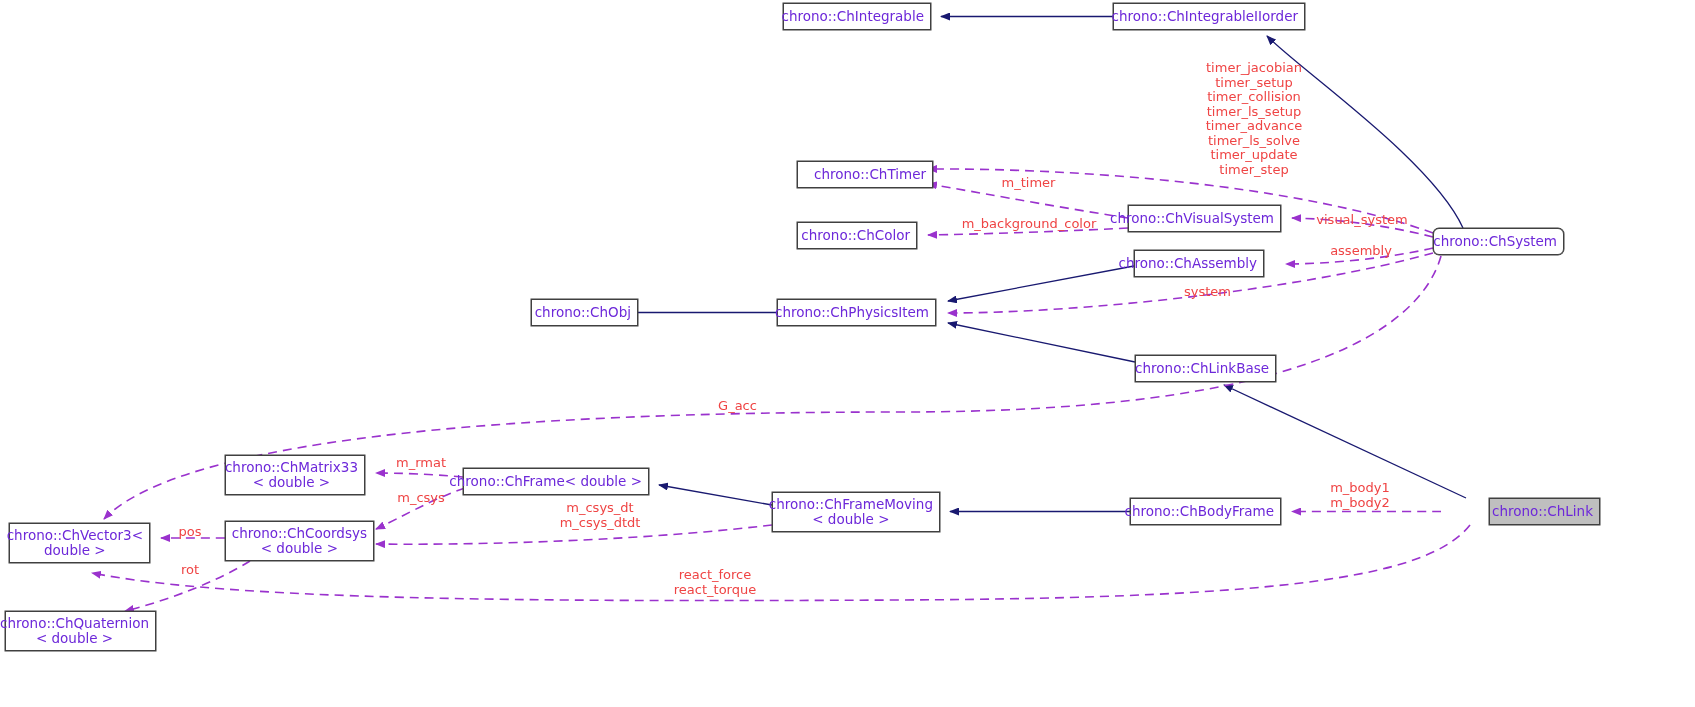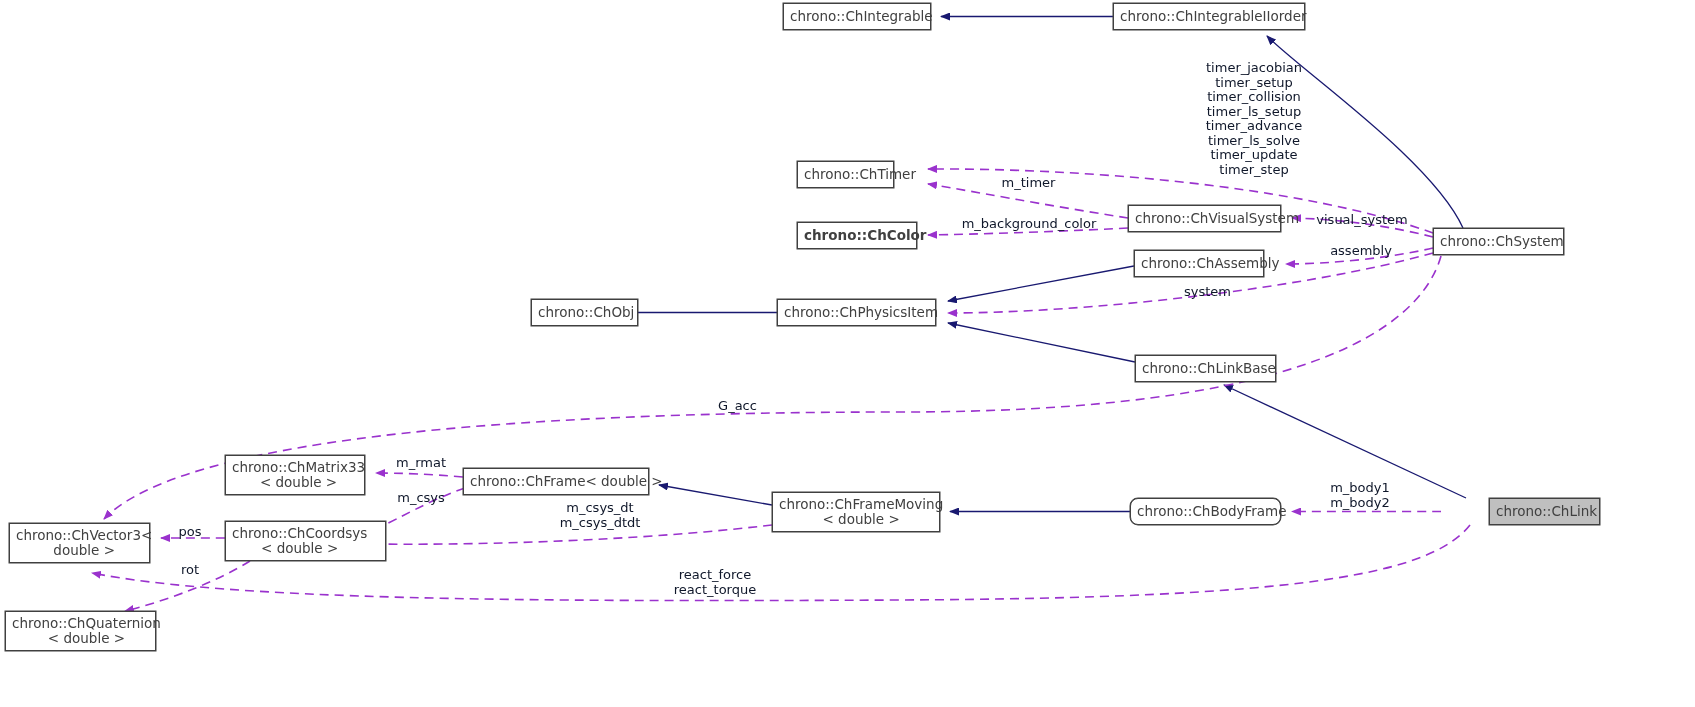--- a/index.html
+++ b/index.html
@@ -10,39 +10,39 @@
     font-family:"DejaVu Sans","Liberation Sans",sans-serif;
     overflow:hidden;
   }
   svg#edges{position:absolute;left:0;top:0;width:1695px;height:707px;}
 
   .node{
     position:absolute;
     box-sizing:border-box;
     border:1px solid #404040;
     background:#ffffff;
-    color:#404040;
+    color:#6d28d9;
     font-size:13.5px;
     line-height:15px;
     display:flex;
     align-items:center;
-    justify-content:flex-start;
+    justify-content:flex-end;
     text-align:center;
     white-space:pre;
     z-index:3;
     box-shadow:0 0 0 0.5px #404040;
   }
   .node.focus{background:#bfbfbf;margin-left:48px;}
   .node .lbl{display:block;padding:0 6px;}
 
   .elabel{
     position:absolute;
     font-size:13px;
     line-height:14.5px;
-    color:#0f172a;
+    color:#ef4444;
     white-space:pre;
     text-align:center;
     z-index:2;
     background:transparent;
   }
 </style>
 </head>
 <body>
 
 <div id="canvas">
@@ -104,38 +104,38 @@
 
       <path d="M250,561 C220,580 170,600 125,611"></path>
 
       <path d="M1470,525 C1430,575 1300,598 900,600 C520,602 230,600 92,573"></path>
     </g>
   </svg>
 
   <div id="nodes">
       <div class="node" style="left: 783px; top: 3px; width: 148px; height: 27px;"><span class="lbl">chrono::ChIntegrable</span></div>
       <div class="node" style="left: 1113px; top: 3px; width: 192px; height: 27px;"><span class="lbl">chrono::ChIntegrableIIorder</span></div>
-      <div class="node" style="left: 797px; top: 161px; width: 97px; height: 27px;"><span class="lbl">chrono::ChTimer</span></div>
-      <div class="node" style="left: 797px; top: 222px; width: 120px; height: 27px; font-weight: bold;"><span class="lbl">chrono::ChColor</span></div>
+      <div class="node" style="left: 797px; top: 161px; width: 136px; height: 27px;"><span class="lbl">chrono::ChTimer</span></div>
+      <div class="node" style="left: 797px; top: 222px; width: 120px; height: 27px;"><span class="lbl">chrono::ChColor</span></div>
       <div class="node" style="left: 1128px; top: 205px; width: 153px; height: 27px;"><span class="lbl">chrono::ChVisualSystem</span></div>
       <div class="node" style="left: 1134px; top: 250px; width: 130px; height: 27px;"><span class="lbl">chrono::ChAssembly</span></div>
-      <div class="node" style="left: 1433px; top: 228px; width: 131px; height: 27px;"><span class="lbl">chrono::ChSystem</span></div>
+      <div class="node" style="left: 1433px; top: 228px; width: 131px; height: 27px; border-radius: 6px;"><span class="lbl">chrono::ChSystem</span></div>
       <div class="node" style="left: 504px; top: 299px; width: 107px; height: 27px; margin-left: 27px;"><span class="lbl">chrono::ChObj</span></div>
       <div class="node" style="left: 777px; top: 299px; width: 159px; height: 27px;"><span class="lbl">chrono::ChPhysicsItem</span></div>
       <div class="node" style="left: 1135px; top: 355px; width: 141px; height: 27px;"><span class="lbl">chrono::ChLinkBase</span></div>
       <div class="node" style="left: 225px; top: 455px; width: 140px; height: 40px;"><span class="lbl">chrono::ChMatrix33
 &lt; double &gt;</span></div>
       <div class="node" style="left: 463px; top: 468px; width: 186px; height: 27px;"><span class="lbl">chrono::ChFrame&lt; double &gt;</span></div>
       <div class="node" style="left: 772px; top: 492px; width: 168px; height: 40px;"><span class="lbl">chrono::ChFrameMoving
 &lt; double &gt;</span></div>
-      <div class="node" style="left: 1130px; top: 498px; width: 151px; height: 27px; border-radius: 8px;"><span class="lbl">chrono::ChBodyFrame</span></div>
+      <div class="node" style="left: 1130px; top: 498px; width: 151px; height: 27px;"><span class="lbl">chrono::ChBodyFrame</span></div>
       <div class="node focus" style="left: 1441px; top: 498px; width: 111px; height: 27px;"><span class="lbl">chrono::ChLink</span></div>
       <div class="node" style="left: 9px; top: 523px; width: 141px; height: 40px;"><span class="lbl">chrono::ChVector3&lt;
 double &gt;</span></div>
-      <div class="node" style="left: 225px; top: 521px; width: 161px; height: 40px;"><span class="lbl">chrono::ChCoordsys
+      <div class="node" style="left: 225px; top: 521px; width: 149px; height: 40px;"><span class="lbl">chrono::ChCoordsys
 &lt; double &gt;</span></div>
       <div class="node" style="left: 5px; top: 611px; width: 151px; height: 40px;"><span class="lbl">chrono::ChQuaternion
 &lt; double &gt;</span></div>
     </div>
   <div id="labels">
       <div class="elabel" style="left: 1159px; top: 61px; width: 190px;">timer_jacobian
 timer_setup
 timer_collision
 timer_ls_setup
 timer_advance

